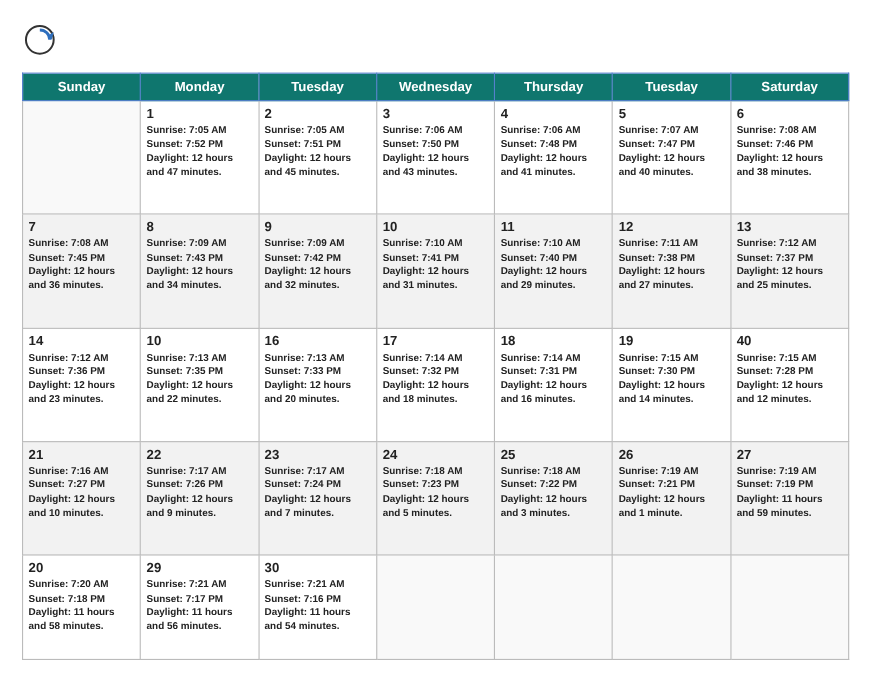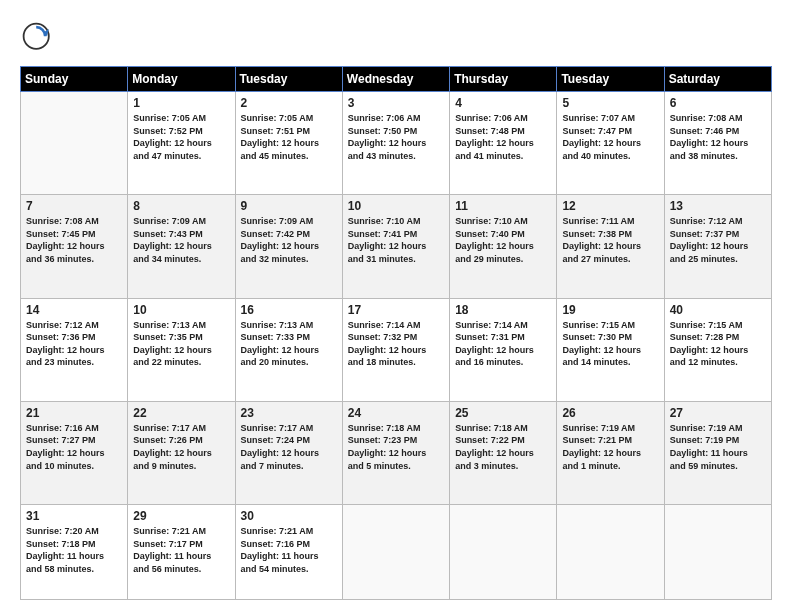--- a/index.html
+++ b/index.html
@@ -62,26 +62,26 @@
       color: #444;
     }
     .calendar {
       flex: 1;
       border: 1px solid #bbb;
       border-collapse: collapse;
       width: 100%;
       table-layout: fixed;
     }
     .calendar th {
-      background: #000000;
+      background: #0f766e;
       color: #fff;
       font-size: 12px;
       font-weight: bold;
       padding: 5px 4px;
-      text-align: left;
+      text-align: center;
       border: 1px solid #5580cc;
     }
     .calendar td {
       border: 1px solid #bbb;
       vertical-align: top;
       padding: 4px 5px;
       font-size: 9.5px;
       color: #222;
       height: 82px;
     }
@@ -335,21 +335,21 @@
           <td>
             <span class="day-number">27</span>
             <div class="day-info" style="white-space: pre-line;">Sunrise: 7:19 AM
 Sunset: 7:19 PM
 Daylight: 11 hours
 and 59 minutes.</div>
           </td>
         </tr>
         <tr class="last-row">
           <td>
-            <span class="day-number">31</span>
+            <span class="day-number">20</span>
             <div class="day-info" style="white-space: pre-line;">Sunrise: 7:20 AM
 Sunset: 7:18 PM
 Daylight: 11 hours
 and 58 minutes.</div>
           </td>
           <td>
             <span class="day-number">29</span>
             <div class="day-info" style="white-space: pre-line;">Sunrise: 7:21 AM
 Sunset: 7:17 PM
 Daylight: 11 hours

